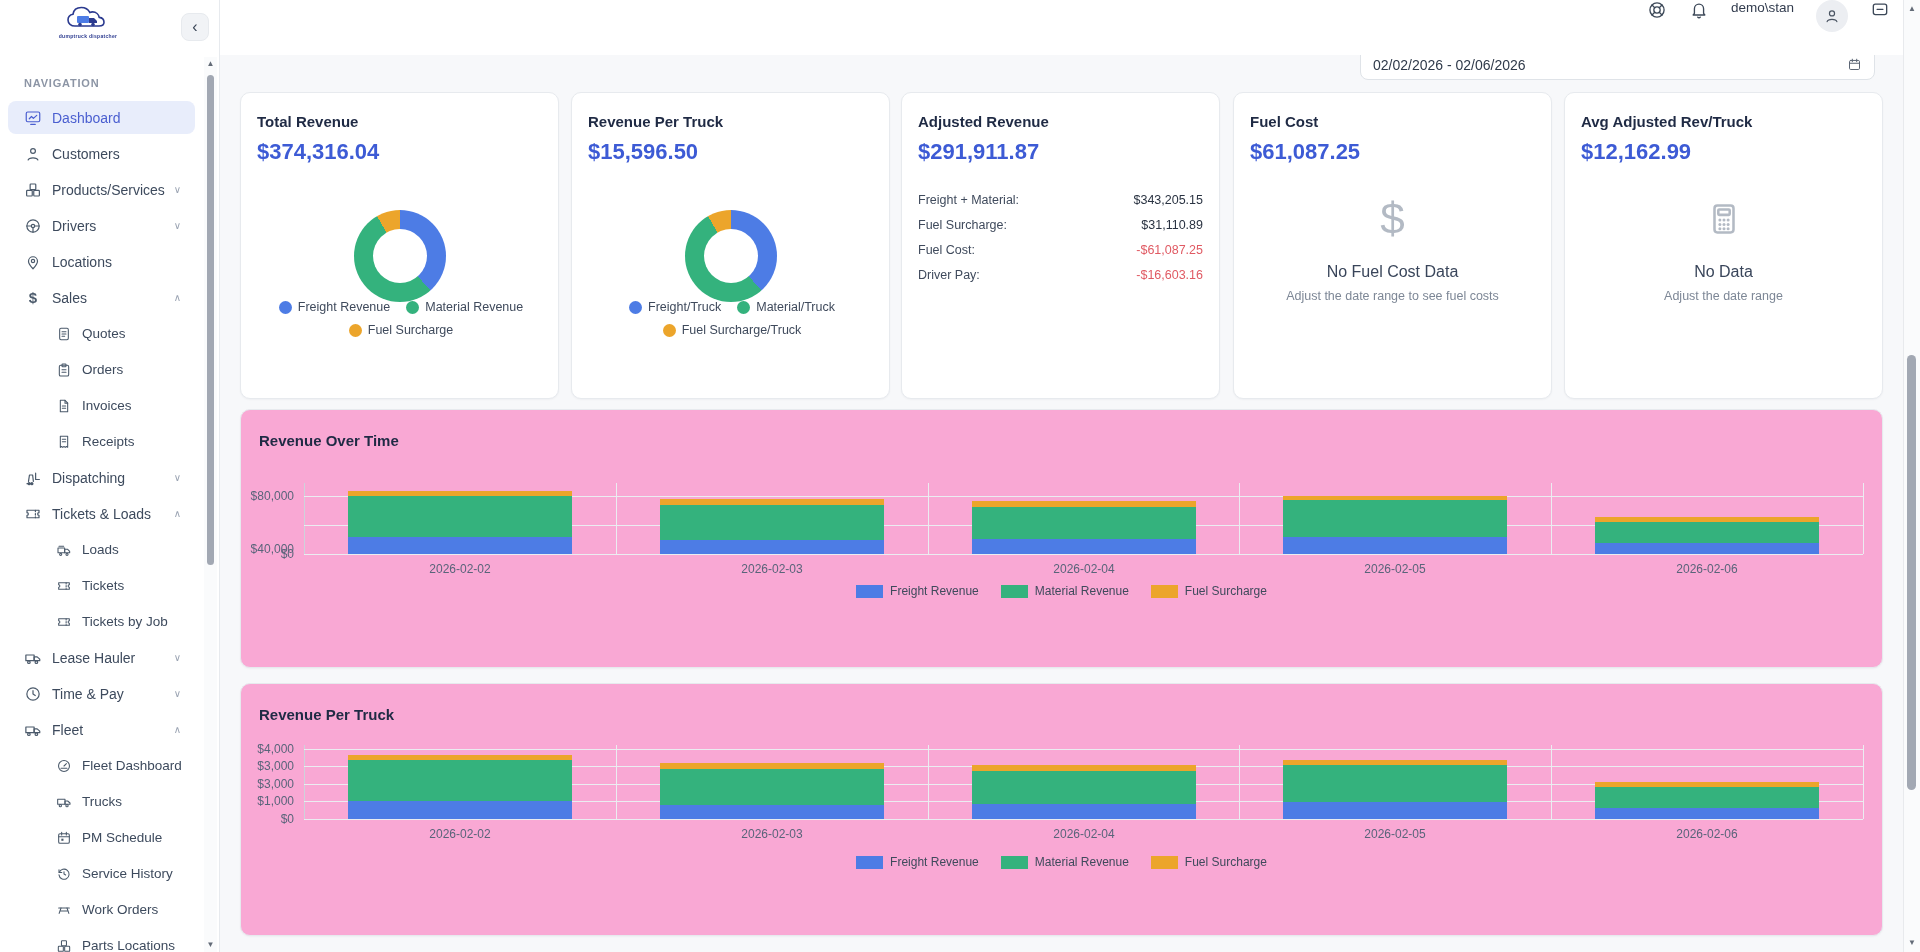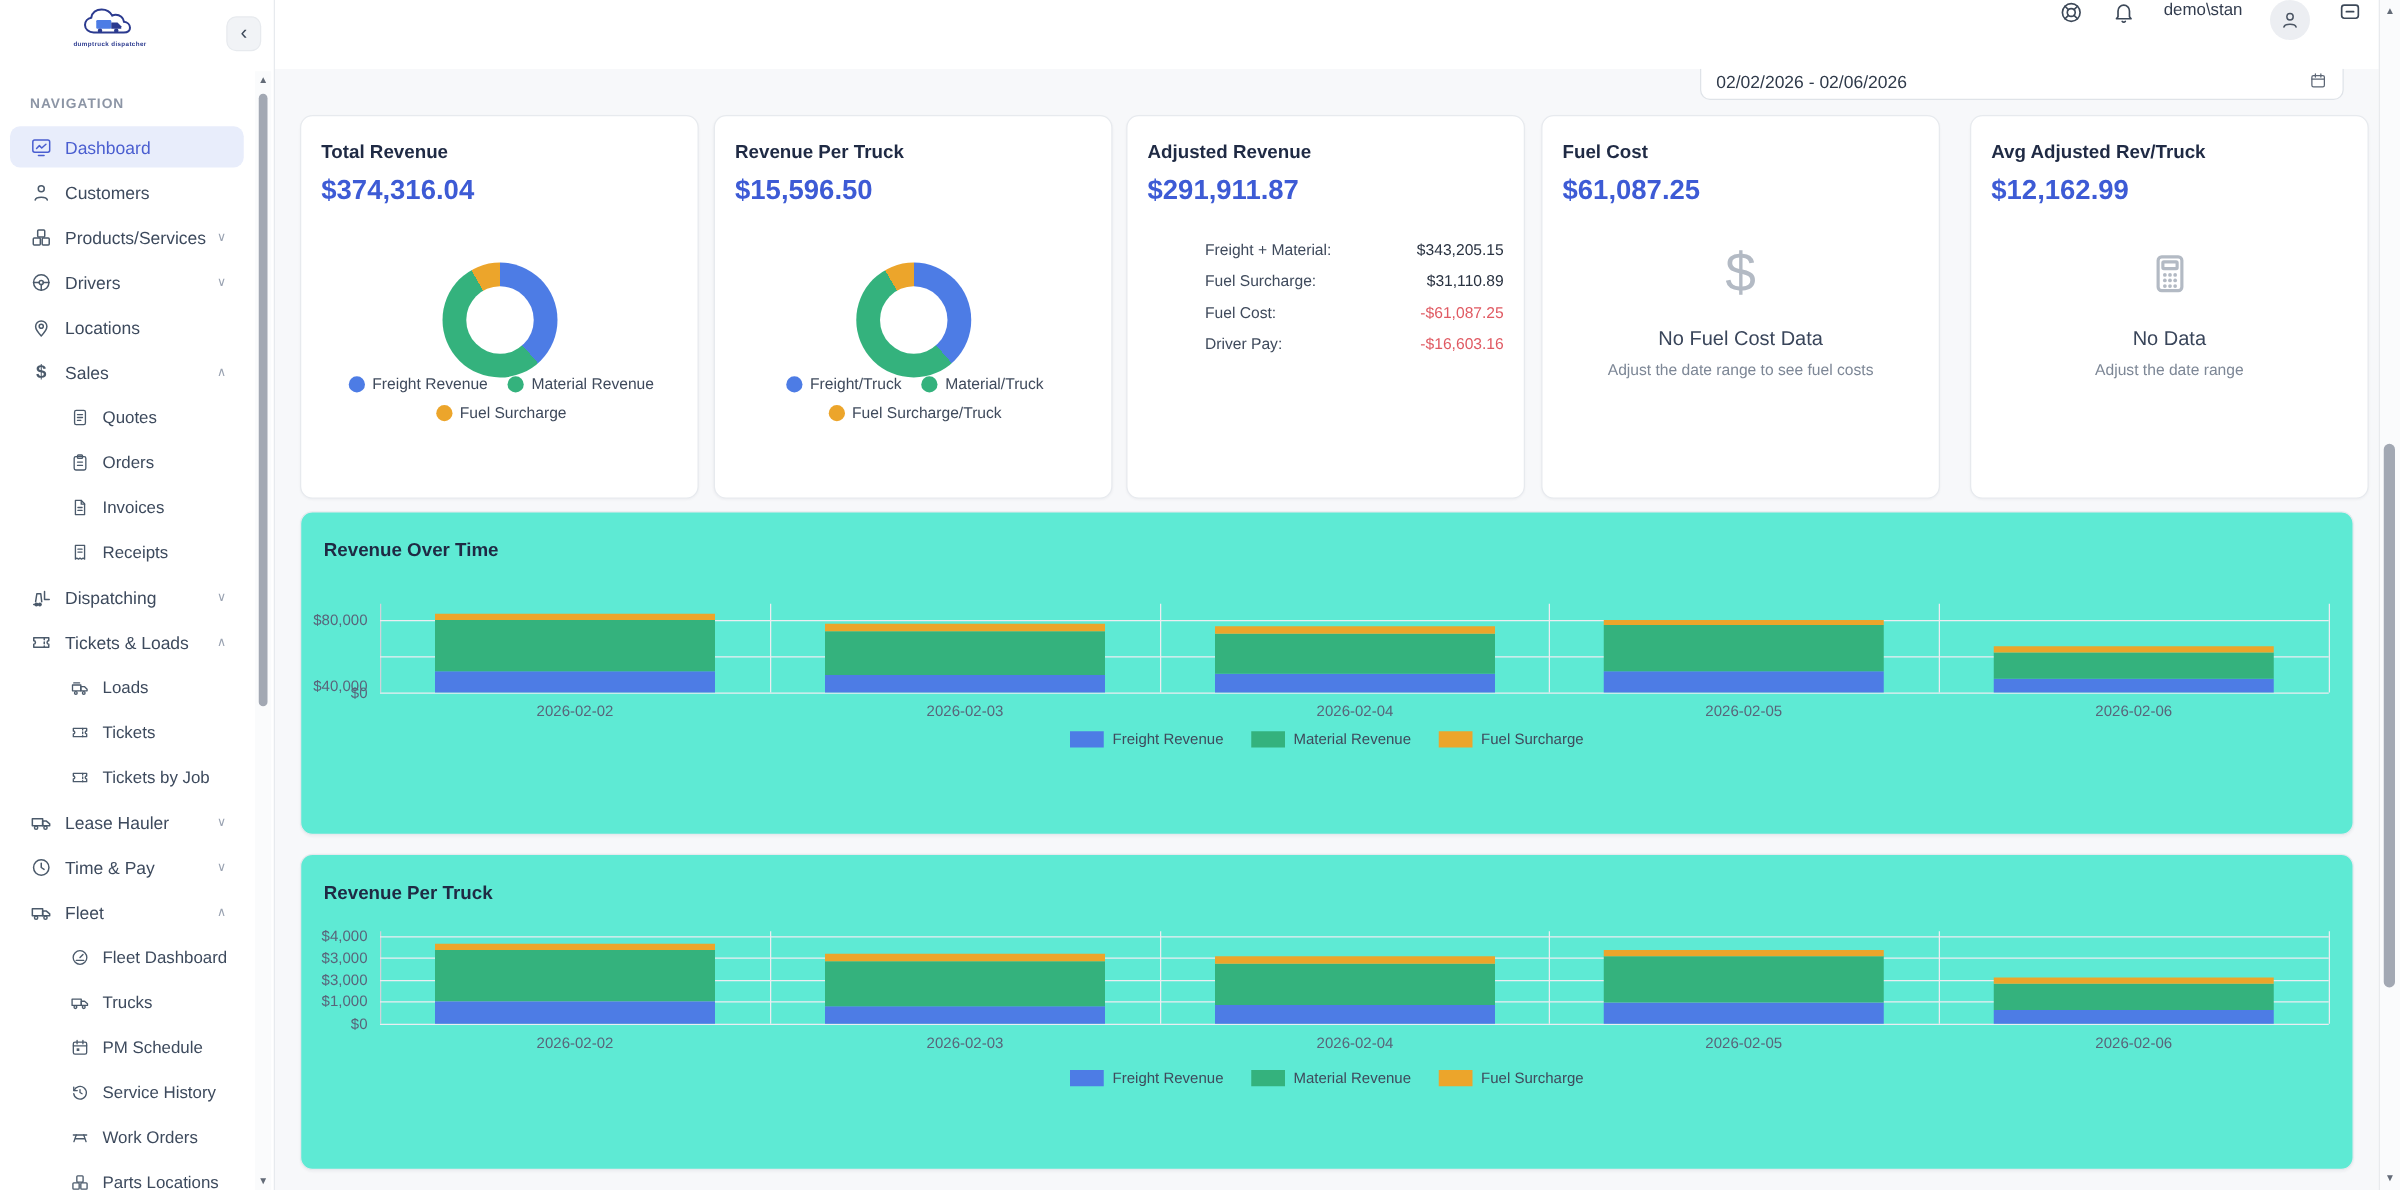--- a/index.html
+++ b/index.html
@@ -53,34 +53,34 @@
   .card { position:absolute; top:37px; width:319px; height:307px; background:#fff; border:1px solid #e7eaee; border-radius:10px; box-shadow:0 1px 2px rgba(16,24,40,.04); padding:16px 16px; }
   .card-title { font-size:15px; font-weight:bold; color:#1f2a44; margin-top:4px; }
   .card-value { font-size:22px; font-weight:bold; color:#3d5bd5; margin-top:9px; }
   .donut { position:absolute; left:113px; top:117px; width:92px; height:92px; border-radius:50%; }
   .donut::after { content:''; position:absolute; inset:19px; background:#fff; border-radius:50%; }
   .donut-legend { position:absolute; left:35px; top:207px; width:250px; display:flex; flex-wrap:wrap; justify-content:center; column-gap:16px; row-gap:9px; }
   .dl-item { display:flex; align-items:center; gap:6px; font-size:12.5px; color:#3f4a5c; white-space:nowrap; }
   .dl-dot { width:13px; height:13px; border-radius:50%; flex:0 0 13px; }
 
   .adj-rows { position:absolute; left:16px; right:16px; top:94px; }
-  .adj-row { display:flex; justify-content:space-between; height:25px; align-items:center; font-size:12.5px;margin-left:46px; }
+  .adj-row { display:flex; justify-content:space-between; height:25px; align-items:center; font-size:12.5px; }
   .adj-row .lab { color:#3f4a5c; }
   .adj-row .val { color:#2a3342; }
   .adj-row.neg .val { color:#e05a63; }
 
   .empty-state { position:absolute; left:0; right:0; top:100px; text-align:center; }
   .empty-icon { height:52px; color:#b3bac4; display:flex; align-items:center; justify-content:center; }
   .empty-icon .char-icon { font-size:44px; font-weight:normal; color:#b3bac4; line-height:48px; }
   .empty-icon svg { width:38px; height:38px; }
   .empty-title { margin-top:18px; font-size:16px; color:#39455a; }
   .empty-sub { margin-top:8px; font-size:12.5px; color:#7d8796; }
 
   
-  .panel { position:absolute; left:20px; width:1643px; background:#5eead4; border:1px solid #e7eaee; border-radius:10px; box-shadow:0 1px 2px rgba(16,24,40,.04); }
+  .panel { position:absolute; left:20px; width:1643px; background:#f9a8d4; border:1px solid #e7eaee; border-radius:10px; box-shadow:0 1px 2px rgba(16,24,40,.04); }
   .panel-rot { top:354px; height:259px; }
   .panel-rpt { top:628px; height:253px; }
   .panel-title { position:absolute; left:18px; top:22px; font-size:15px; font-weight:bold; color:#1f2a44; }
   .plot { position:absolute; left:63px; }
   .plot-rot { top:73px; width:1559px; height:71px; }
   .plot-rpt { top:61px; width:1559px; height:74px; }
   .vline { position:absolute; top:0; bottom:0; width:1px; background:#ebedf1; }
   .vline.axisline { background:#ced3da; }
   .hline { position:absolute; left:0; right:0; height:1px; background:#ebedf1; }
   .ytick { position:absolute; left:-72px; width:62px; text-align:right; font-size:12px; color:#59647a; }
@@ -495,21 +495,21 @@
       <div class="card-value">$61,087.25</div>
       <div class="empty-state">
         <div class="empty-icon">
             <span class="char-icon">$</span>
           </div>
         <div class="empty-title">No Fuel Cost Data</div>
         <div class="empty-sub">Adjust the date range to see fuel costs</div>
       </div>
     </section>
 
-    <section class="card" style="left:1344px;margin-left:12px;">
+    <section class="card" style="left:1344px;">
       <div class="card-title">Avg Adjusted Rev/Truck</div>
       <div class="card-value">$12,162.99</div>
       <div class="empty-state">
         <div class="empty-icon">
             <span style="width:38px;height:38px;display:block;"><svg viewBox="0 0 24 24" fill="none" stroke="currentColor" stroke-width="1.6" stroke-linecap="round" stroke-linejoin="round">
                 <rect x="6" y="3.5" width="12" height="17" rx="1.8"></rect>
                 <rect x="8.4" y="6" width="7.2" height="3.4" rx=".5"></rect>
                 <g fill="currentColor" stroke="none">
                   <circle cx="9.4" cy="12.6" r=".95"></circle>
                   <circle cx="12" cy="12.6" r=".95"></circle>

